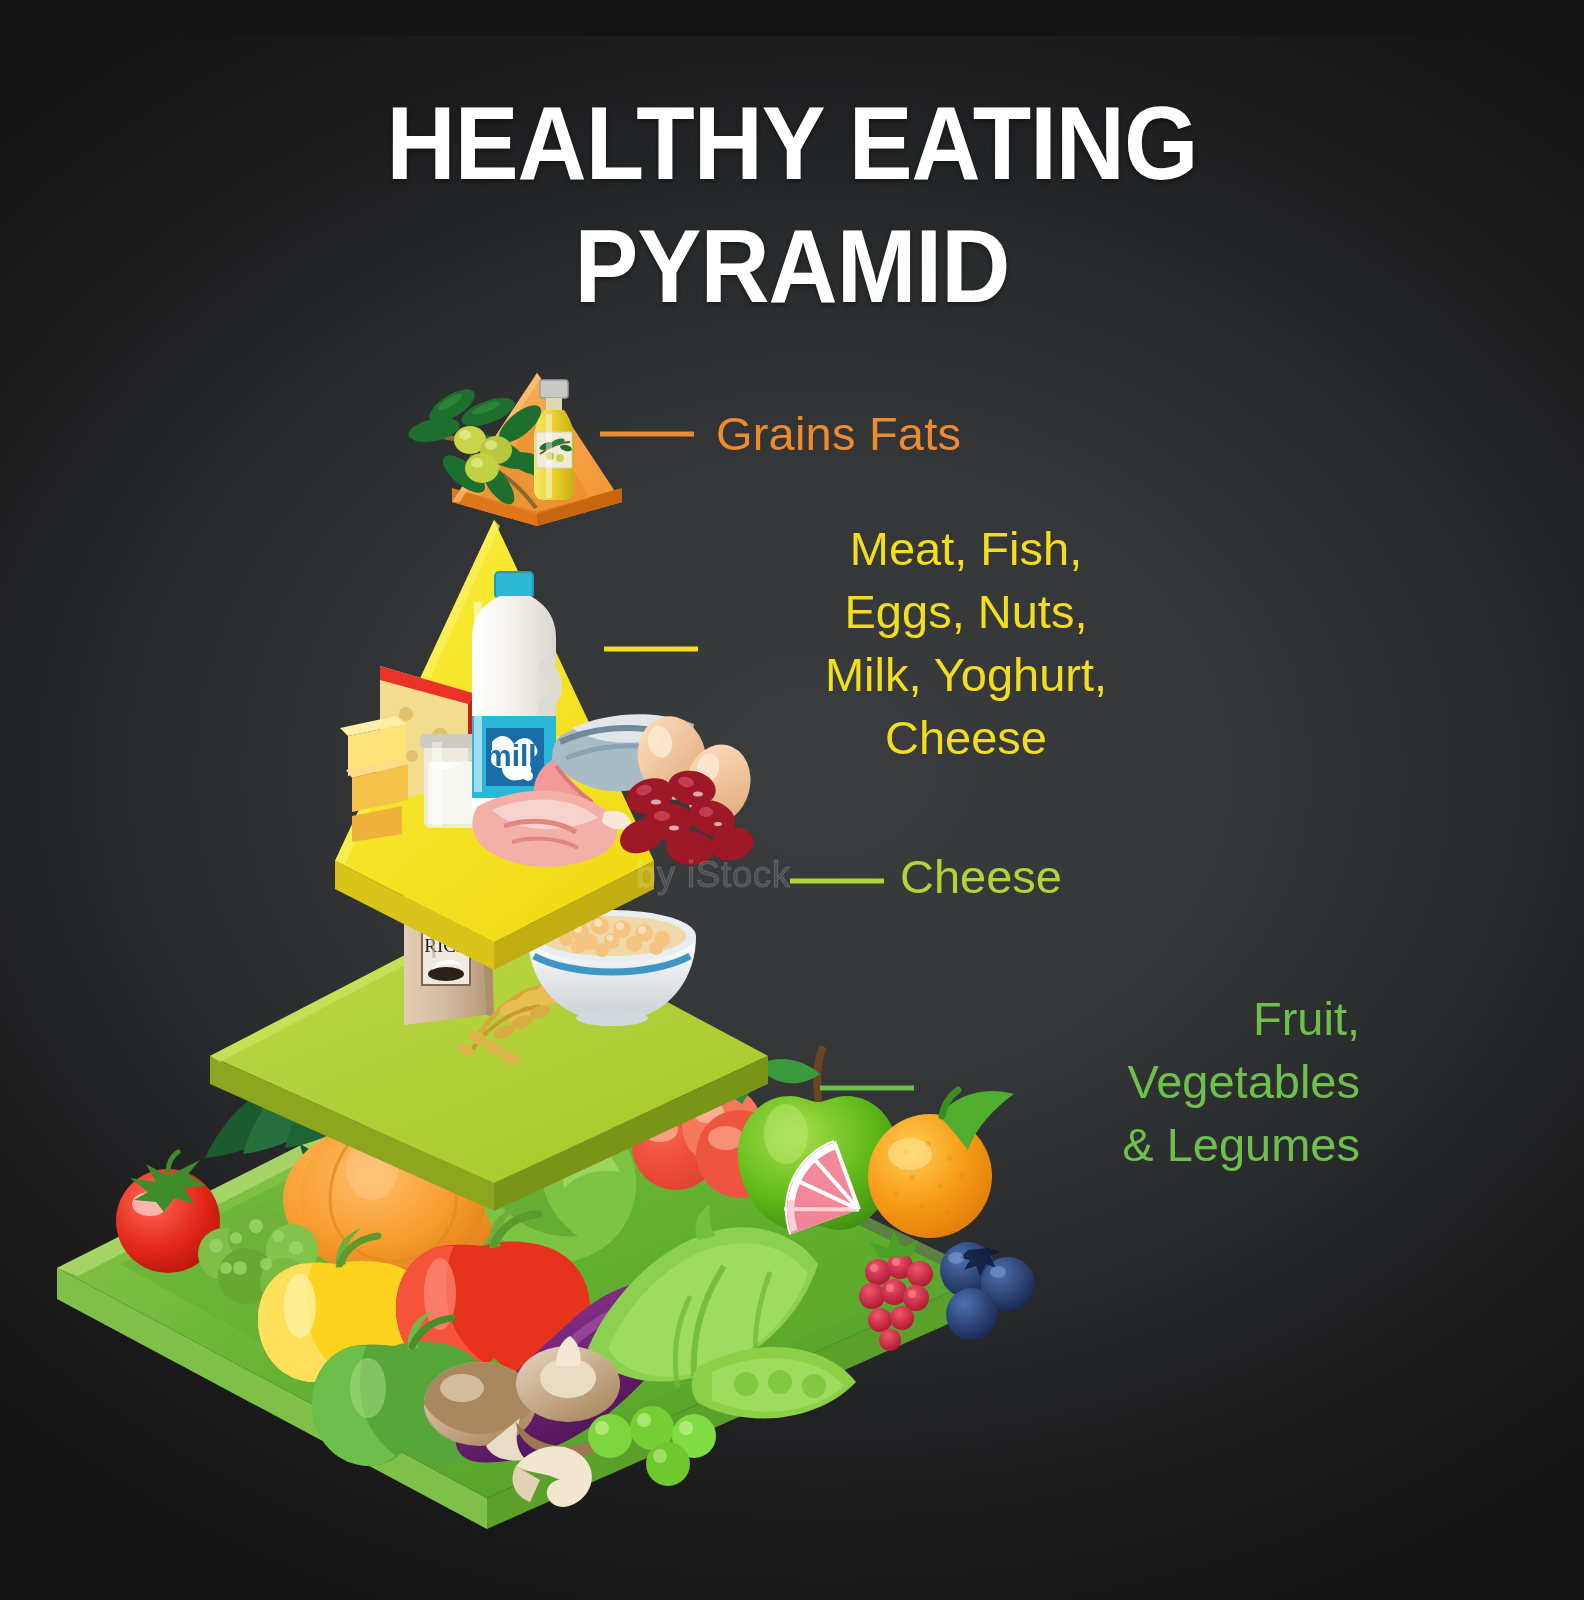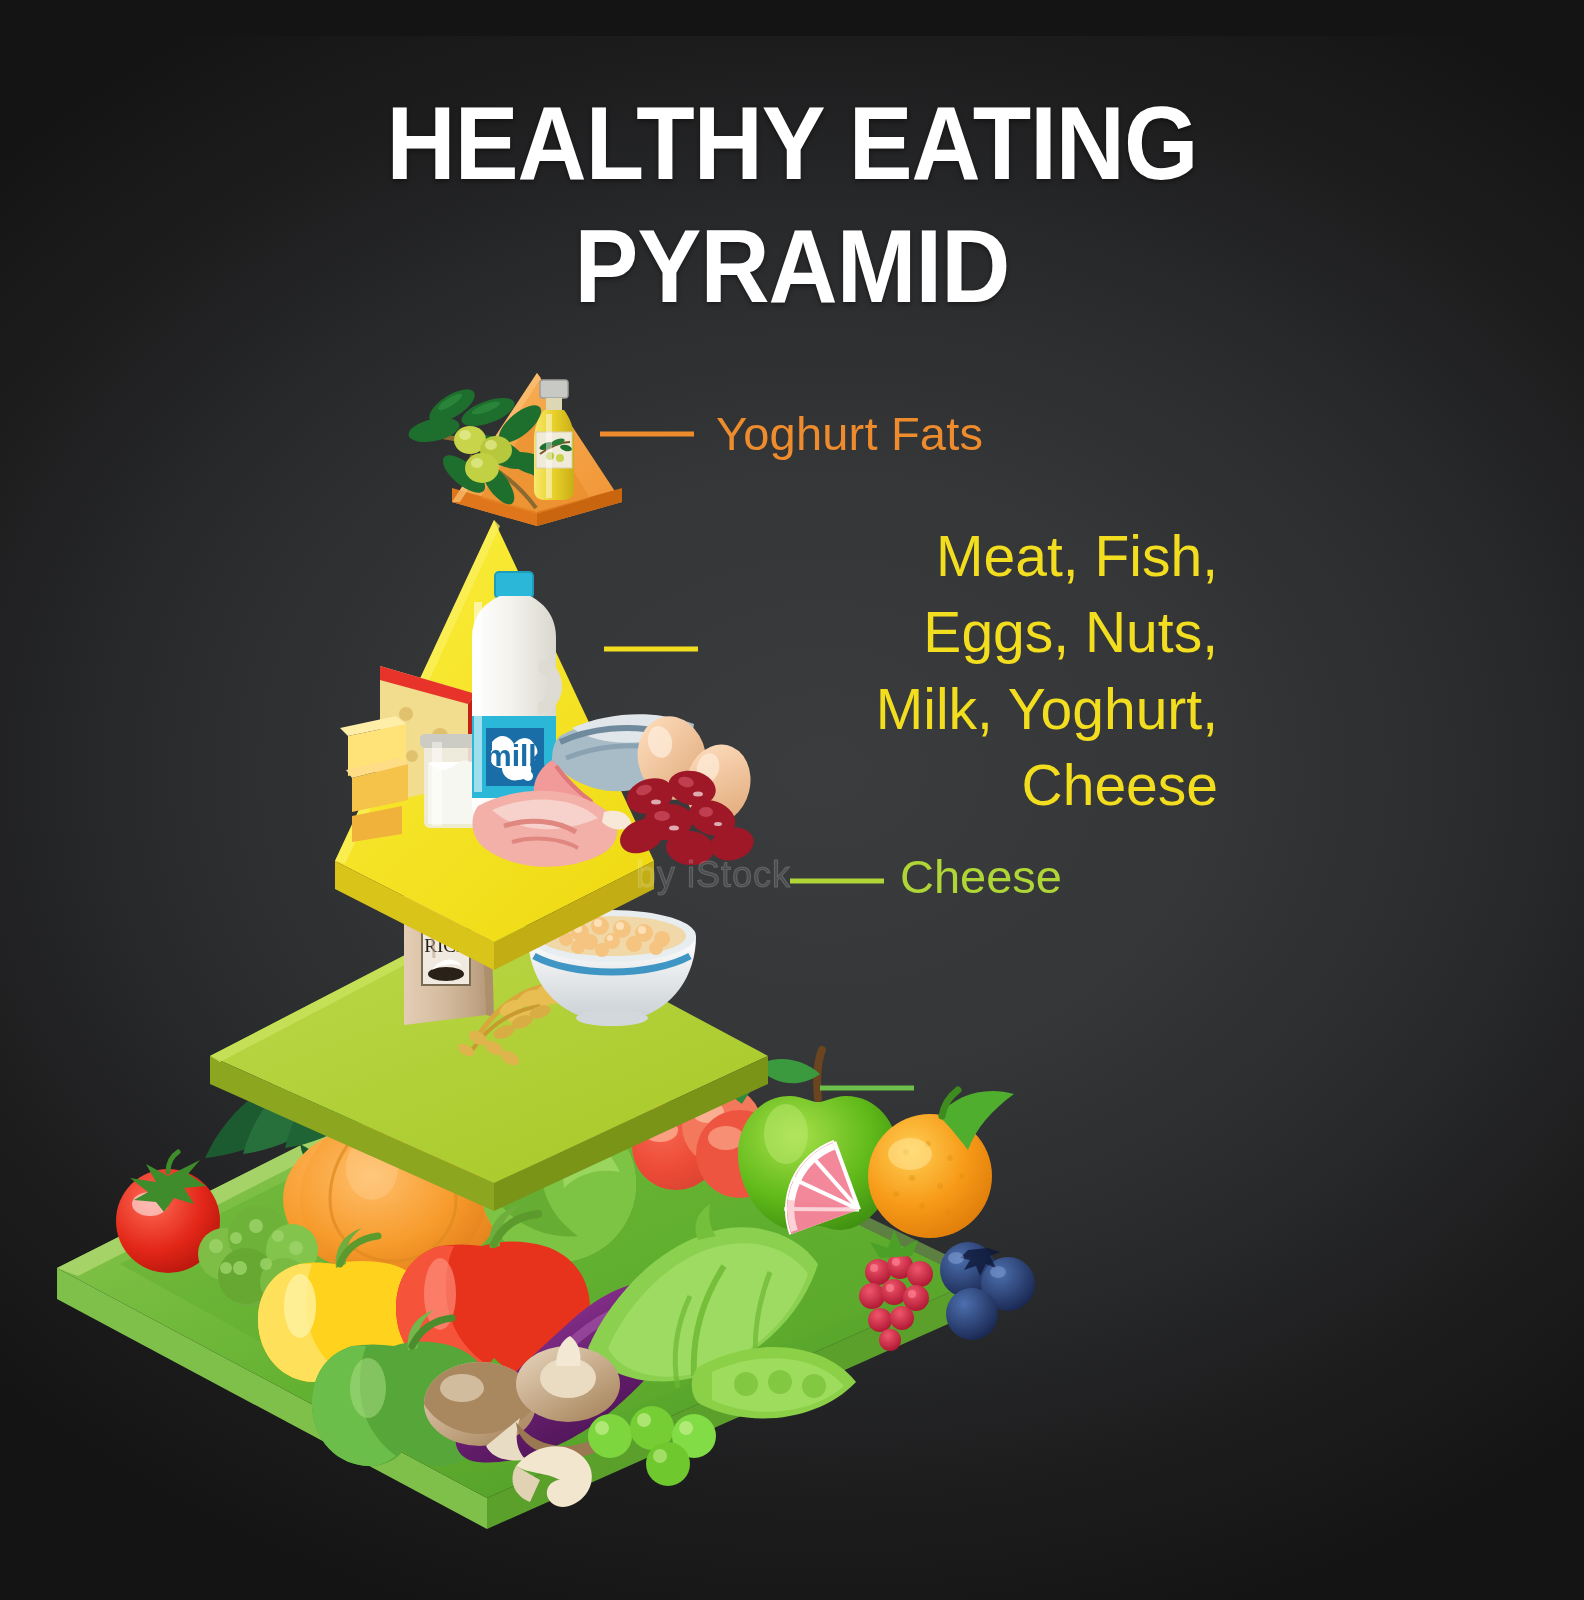--- a/index.html
+++ b/index.html
@@ -22,22 +22,22 @@
     font-family:"Liberation Sans Narrow","Liberation Sans",sans-serif;
     transform:scaleX(0.92);transform-origin:50% 0;
     text-shadow:0 2px 6px rgba(0,0,0,.45);
   }
   .title .l2{display:block;}
 
   svg.pyr{position:absolute;left:0;top:0;width:1584px;height:1600px;}
 
   .lbl{position:absolute;font-weight:normal;white-space:pre-line;}
   .lbl-fats{left:716px;top:370px;font-size:47px;color:#ED8B2D;letter-spacing:.2px;}
-  .lbl-protein{left:748px;top:482px;width:470px;font-size:57px;color:#F2DD1E;
-      line-height:1.34;text-align:right;}
+  .lbl-protein{left:731px;top:482px;width:470px;font-size:47px;color:#F2DD1E;
+      line-height:1.34;text-align:center;}
   .lbl-grains{left:900px;top:813px;font-size:47px;color:#AFD636;}
   .lbl-fruit{left:930px;top:952px;width:430px;font-size:47px;color:#6DC04A;
       line-height:1.34;text-align:right;}
 
   .wm{position:absolute;pointer-events:none;}
   .wm-veer{
     left:600px;top:690px;font-family:"Liberation Serif",serif;
     font-size:132px;font-weight:bold;letter-spacing:6px;
     color:rgba(255,255,255,0.07);
     -webkit-text-stroke:2px rgba(255,255,255,0.22);
@@ -586,22 +586,25 @@
       </g>
       <rect x="546" y="378" width="6" height="84" fill="#FFFFFF" opacity="0.45"></rect>
     </g>
 
     <line x1="600" y1="398" x2="694" y2="398" stroke="#ED8B2D" stroke-width="5"></line>
     <line x1="604" y1="613" x2="698" y2="613" stroke="#F2DD1E" stroke-width="5"></line>
     <line x1="790" y1="845" x2="884" y2="845" stroke="#AFD636" stroke-width="5"></line>
     <line x1="820" y1="1052" x2="914" y2="1052" stroke="#6DC04A" stroke-width="5"></line>
   </svg>
 
-  <div class="lbl lbl-fats">Yoghurt Fats</div>
+  <div class="lbl lbl-fats">Grains Fats</div>
   <div class="lbl lbl-protein">Meat, Fish,
 Eggs, Nuts,
 Milk, Yoghurt,
 Cheese</div>
   <div class="lbl lbl-grains">Cheese</div>
+  <div class="lbl lbl-fruit">Fruit,
+Vegetables
+&amp; Legumes</div>
 
   <div class="wm wm-ist">by iStock</div>
 
 </div>
 
 </body></html>

